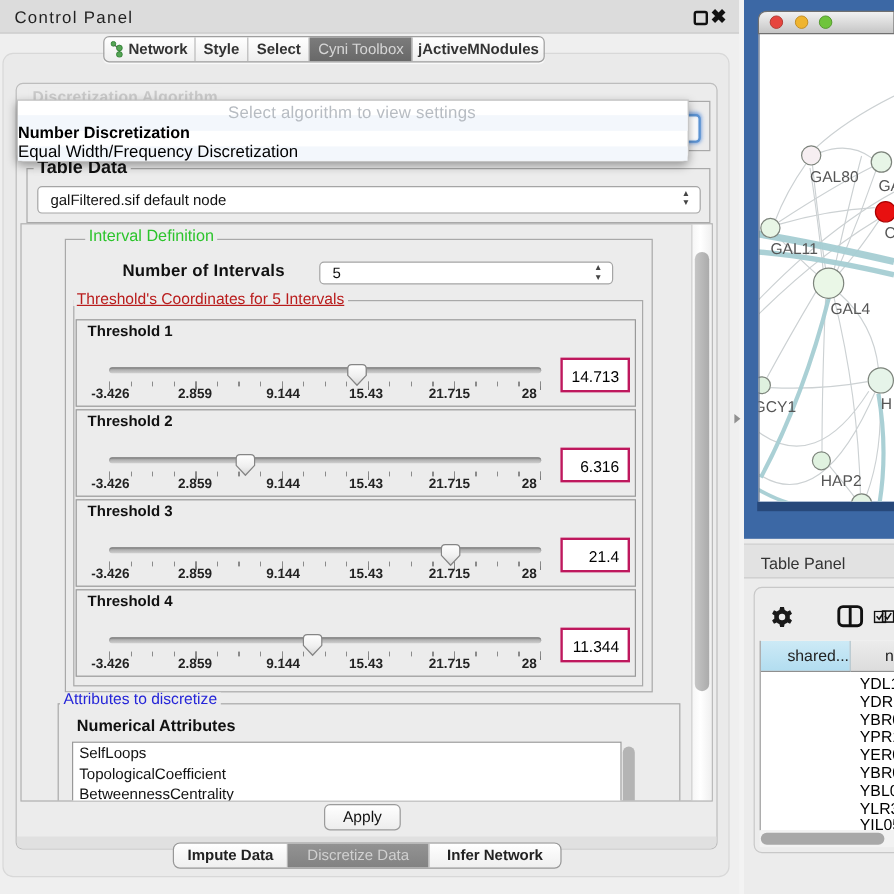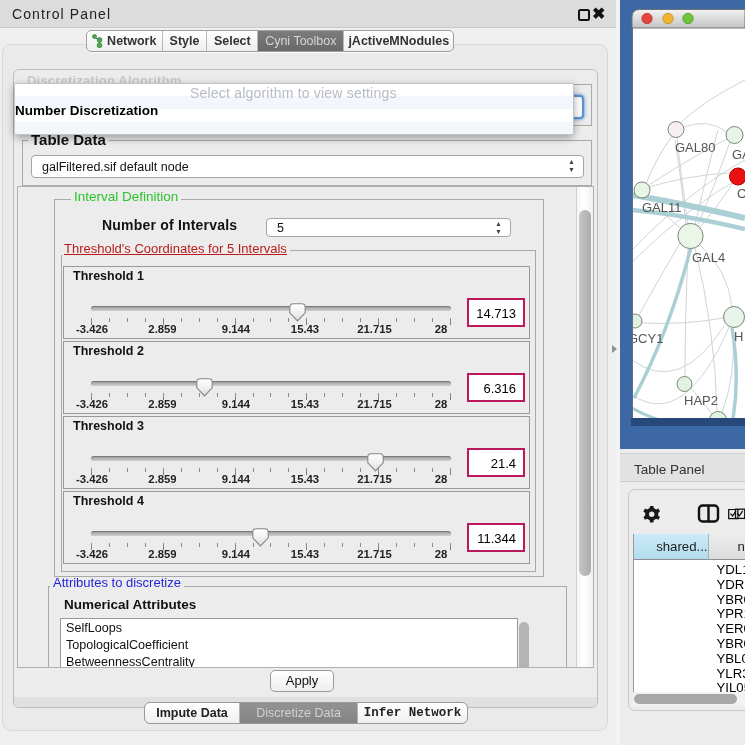--- a/index.html
+++ b/index.html
@@ -98,20 +98,21 @@
   <div class="abs combo" style="left:31px;top:155px;width:553px;height:23px;">
       <span class="ctext">galFiltered.sif default node</span>
       <span class="stepper">▲<br>▼</span>
     </div>
 
   <div id="popup" class="abs"></div>
   <div class="abs" style="left:15px;top:96px;width:558px;height:12.8px;background:#f3f7fc;"></div>
   <div class="abs" style="left:15px;top:121.5px;width:558px;height:12.8px;background:#f3f7fc;"></div>
   <div class="abs" style="left:190px;top:85px;font-size:14px;letter-spacing:.2px;color:#b7bcc2;">Select algorithm to view settings</div>
   <div class="abs" style="left:15px;top:103px;font-size:13.5px;font-weight:bold;color:#000;">Number Discretization</div>
+  <div class="abs" style="left:15px;top:118px;font-size:14px;color:#000;">Equal Width/Frequency Discretization</div>
 
   <div id="scrollpane" class="abs">
     <div id="vsb-track" class="abs"></div>
     <div id="vsb-thumb" class="abs"></div>
 
     
     <div class="abs groupbox" style="left:36px;top:12px;width:490px;height:378px;"></div>
     <div class="abs grouplabel" style="left:53px;top:4px;color:#2bc42b;font-size:13.5px;">Interval Definition</div>
 
     <div class="abs" style="left:84px;top:30px;font-size:14px;letter-spacing:.2px;font-weight:bold;color:#111;">Number of Intervals</div>
@@ -208,21 +209,21 @@
       <div class="aitem" style="top:35.5px;">BetweennessCentrality</div>
     </div>
     <div class="abs" style="left:501px;top:435px;width:10px;height:50px;background:#b4b4b4;border-radius:5px 5px 0 0;"></div>
   </div>
 
   <div id="applybtn" class="abs">Apply</div>
 
   <div id="btabs" class="abs">
     <div class="seg" style="width:95px;">Impute Data</div>
     <div class="seg sel" style="width:118px;">Discretize Data</div>
-    <div class="seg" style="width:109px;font-family:Liberation Mono, monospace;">Infer Network</div>
+    <div class="seg" style="width:109px;">Infer Network</div>
   </div>
 
   <div class="abs" style="left:616px;top:0;width:4px;height:745px;background:#f3f3f3;"></div>
 
   <div class="abs" style="left:612px;top:345px;width:0;height:0;border-top:4px solid transparent;border-bottom:4px solid transparent;border-left:5px solid #909090;"></div>
 
   <div id="rightcol" class="abs">
     <div id="bluepanel" class="abs"></div>
 
     <svg class="abs" style="left:0;top:0;" width="125" height="449" viewBox="0 0 125 449">

